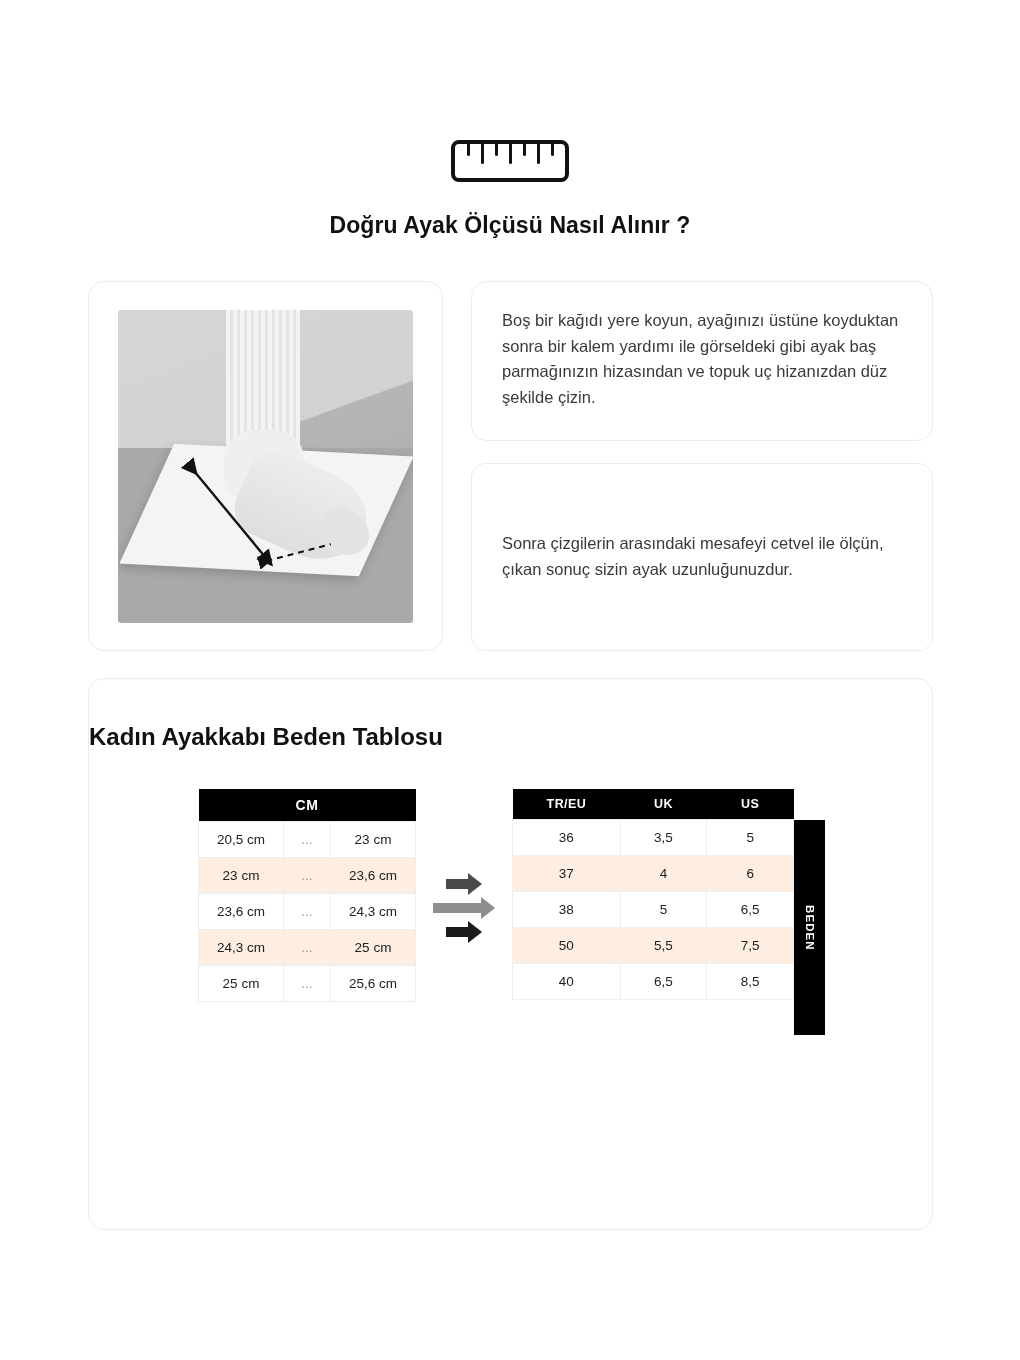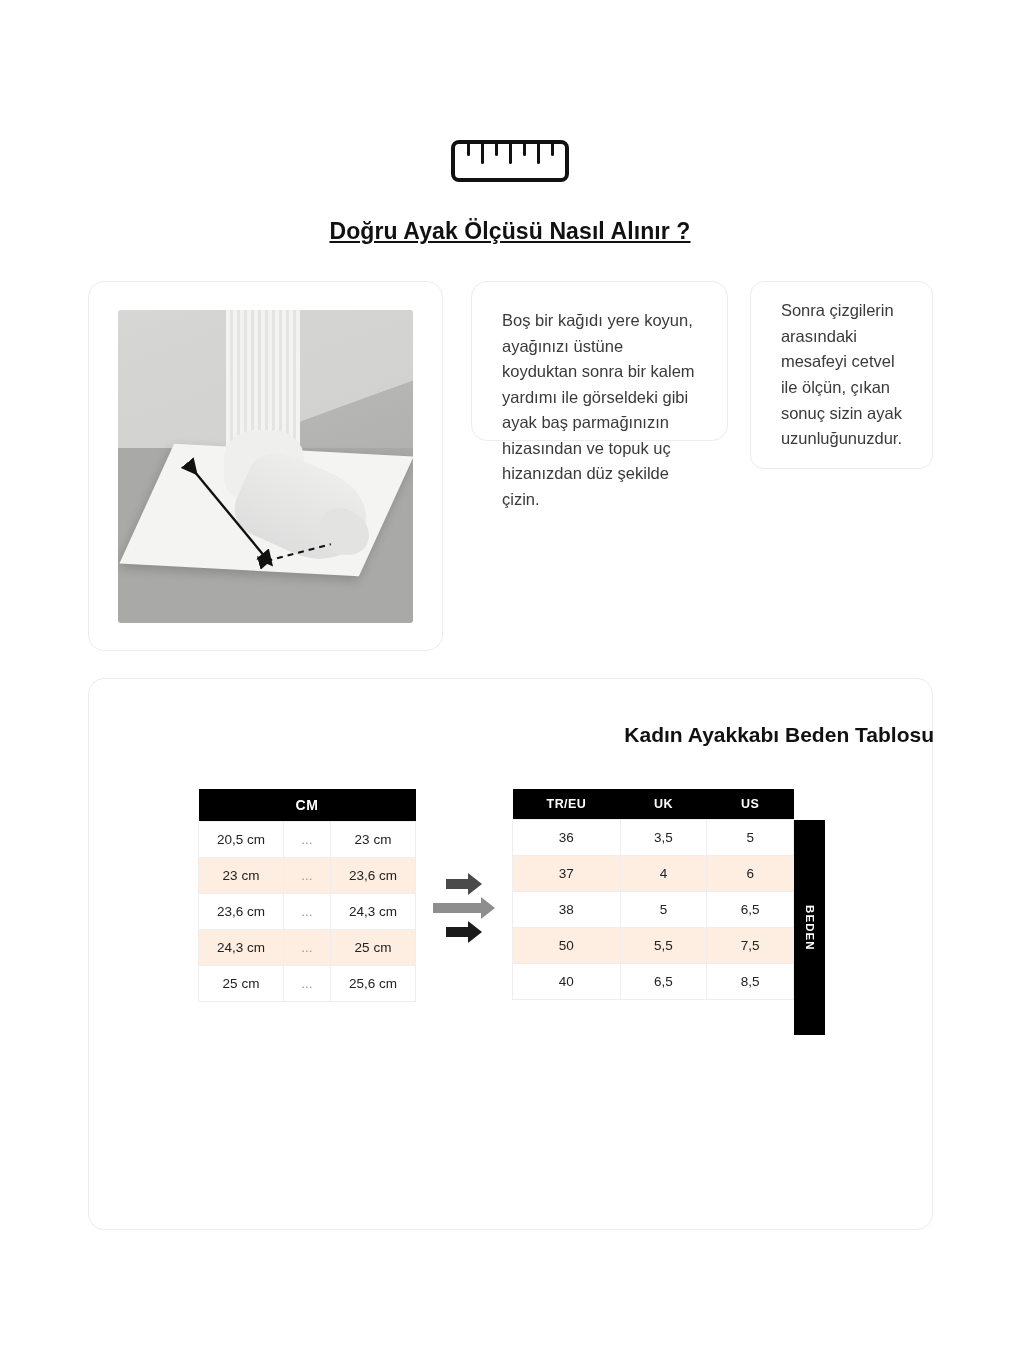--- a/index.html
+++ b/index.html
@@ -44,29 +44,28 @@
     position: absolute;
     top: 0;
     width: 3px;
     background: #111111;
     border-radius: 0 0 2px 2px;
   }
 
   
   .main-title {
     position: absolute;
-    top: 218px;
+    top: 212px;
     left: 0;
     width: 1020px;
     text-align: center;
     font-size: 23px;
     font-weight: bold;
     color: #111111;
     letter-spacing: 0.1px;
-    text-decoration: underline;
   }
 
   
   .top-row {
     position: absolute;
     top: 281px;
     left: 88px;
     width: 845px;
     display: flex;
     gap: 28px;
@@ -160,21 +159,21 @@
   }
   .photo svg.marks {
     position: absolute;
     left: 0; top: 0;
     width: 100%; height: 100%;
   }
 
   .text-col {
     width: 462px;
     display: flex;
-    flex-direction: row;
+    flex-direction: column;
     gap: 22px;
   }
   .text-card {
     padding: 26px 30px;
     border-radius: 16px;
   }
   .text-card p {
     margin: 0;
     font-size: 16.5px;
     line-height: 1.55;
@@ -190,22 +189,22 @@
     left: 88px;
     width: 845px;
     height: 552px;
     border-radius: 16px;
   }
   .table-title {
     position: absolute;
     top: 44px;
     left: 0;
     width: 845px;
-    text-align: right;
-    font-size: 21px;
+    text-align: left;
+    font-size: 24px;
     font-weight: bold;
     color: #111111;
   }
 
   .tables-area {
     position: absolute;
     top: 110px;
     left: 0;
     width: 845px;
     display: flex;

